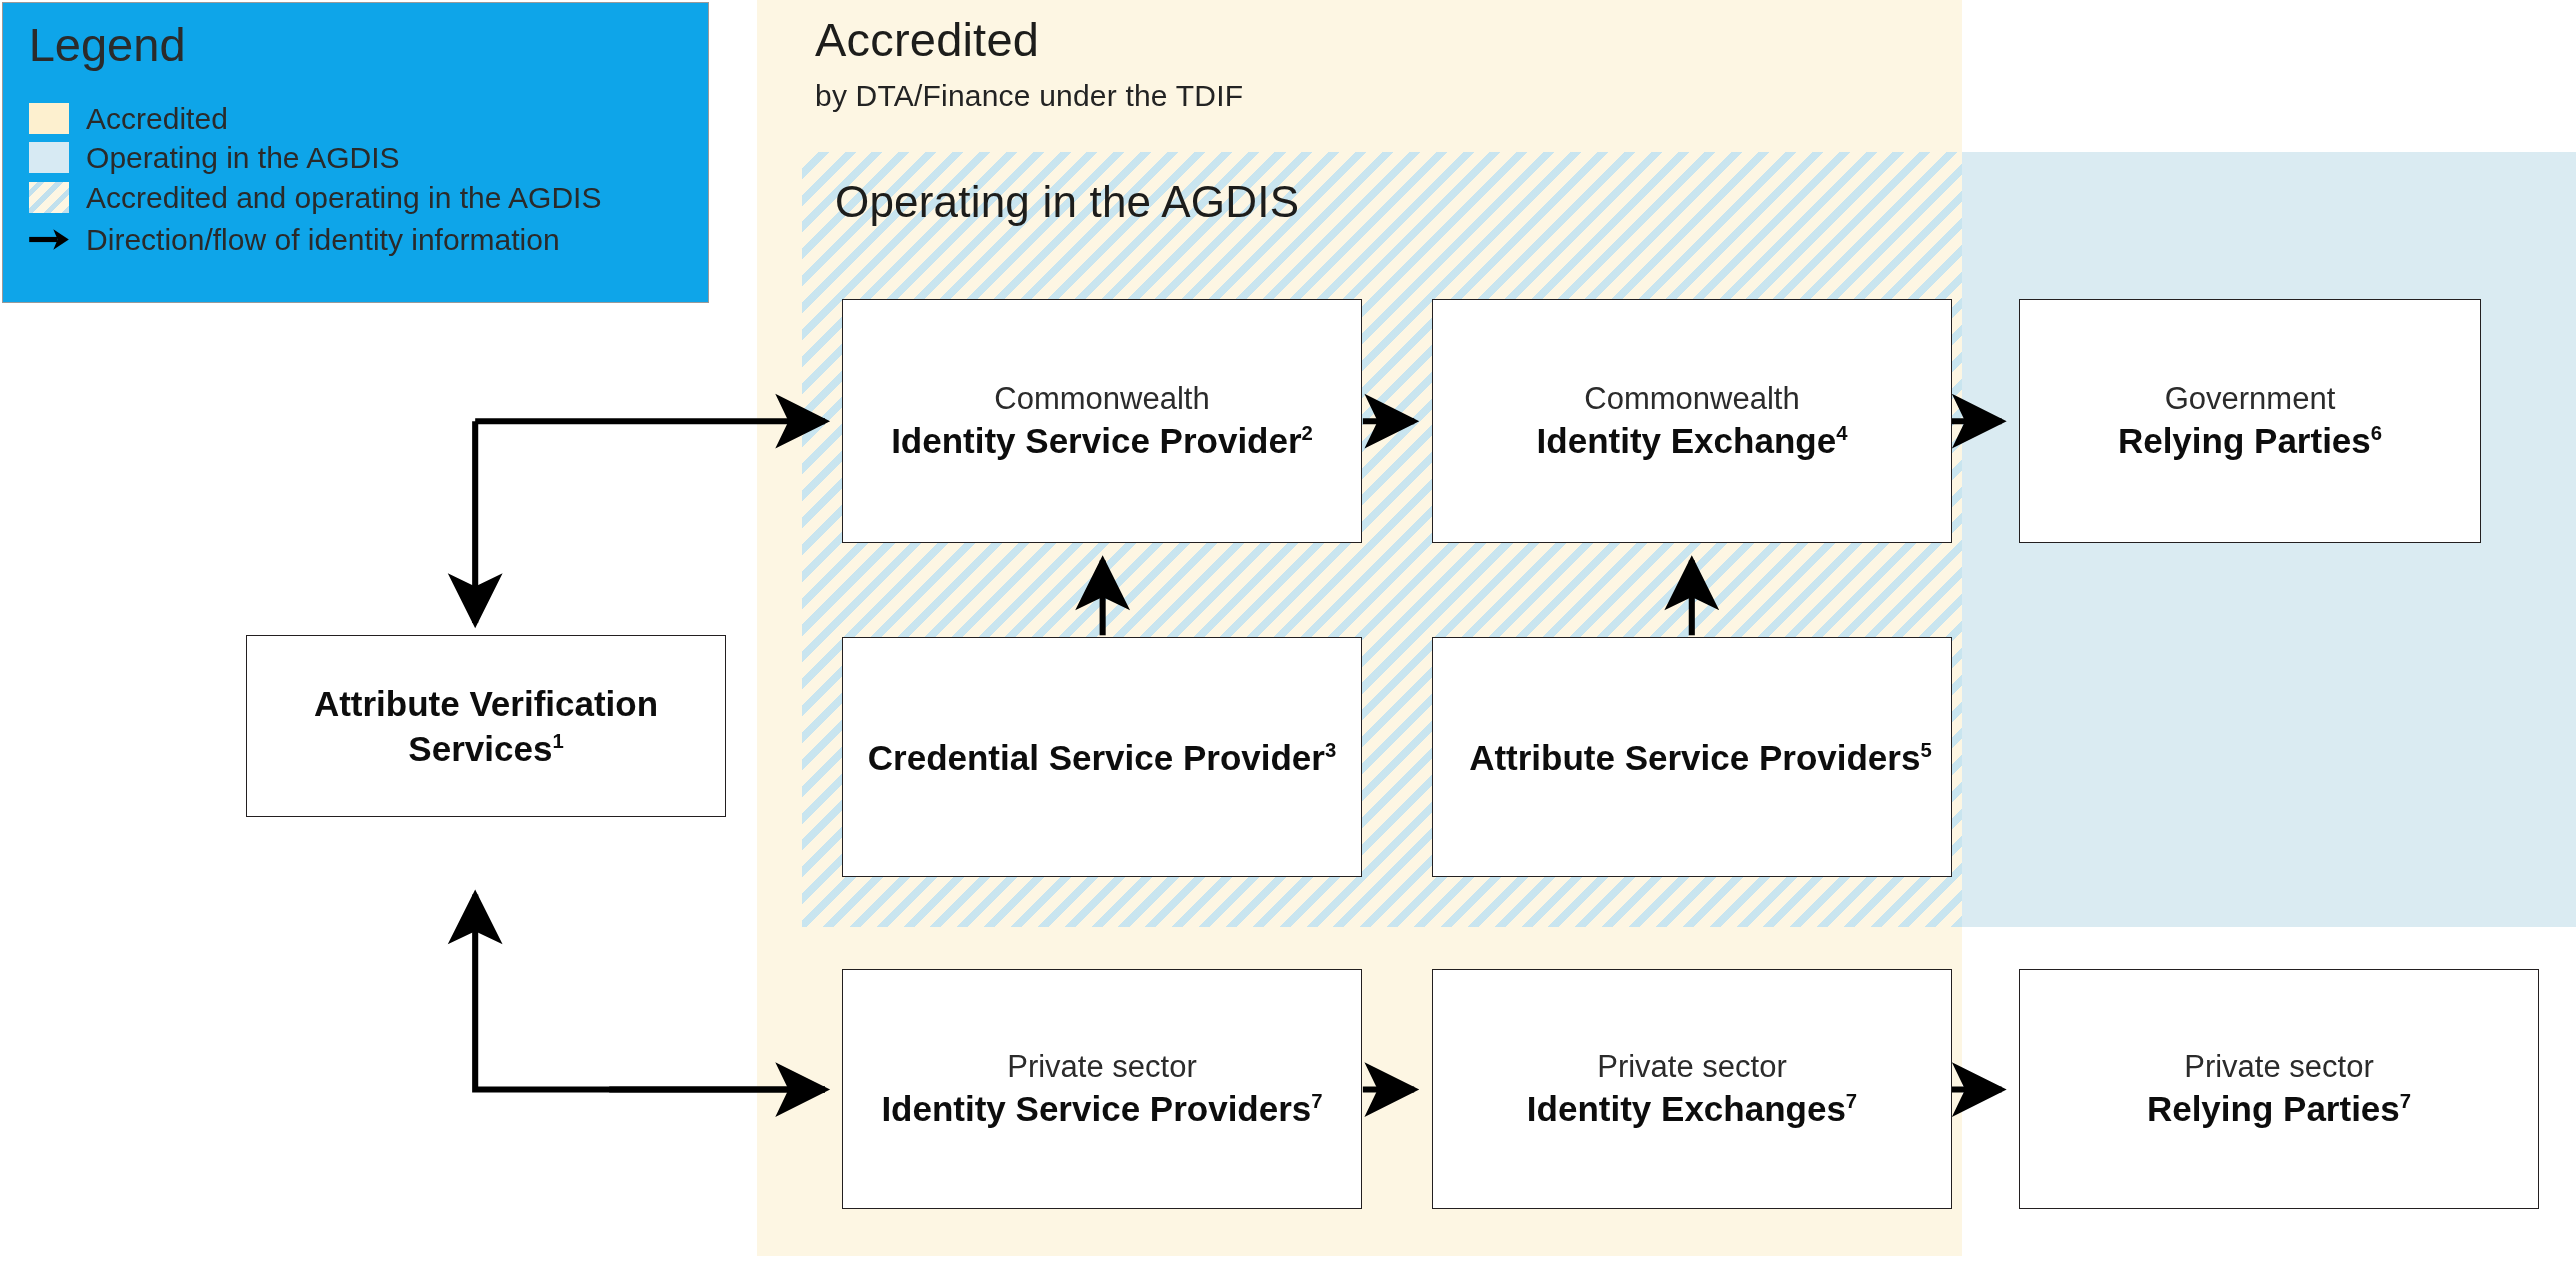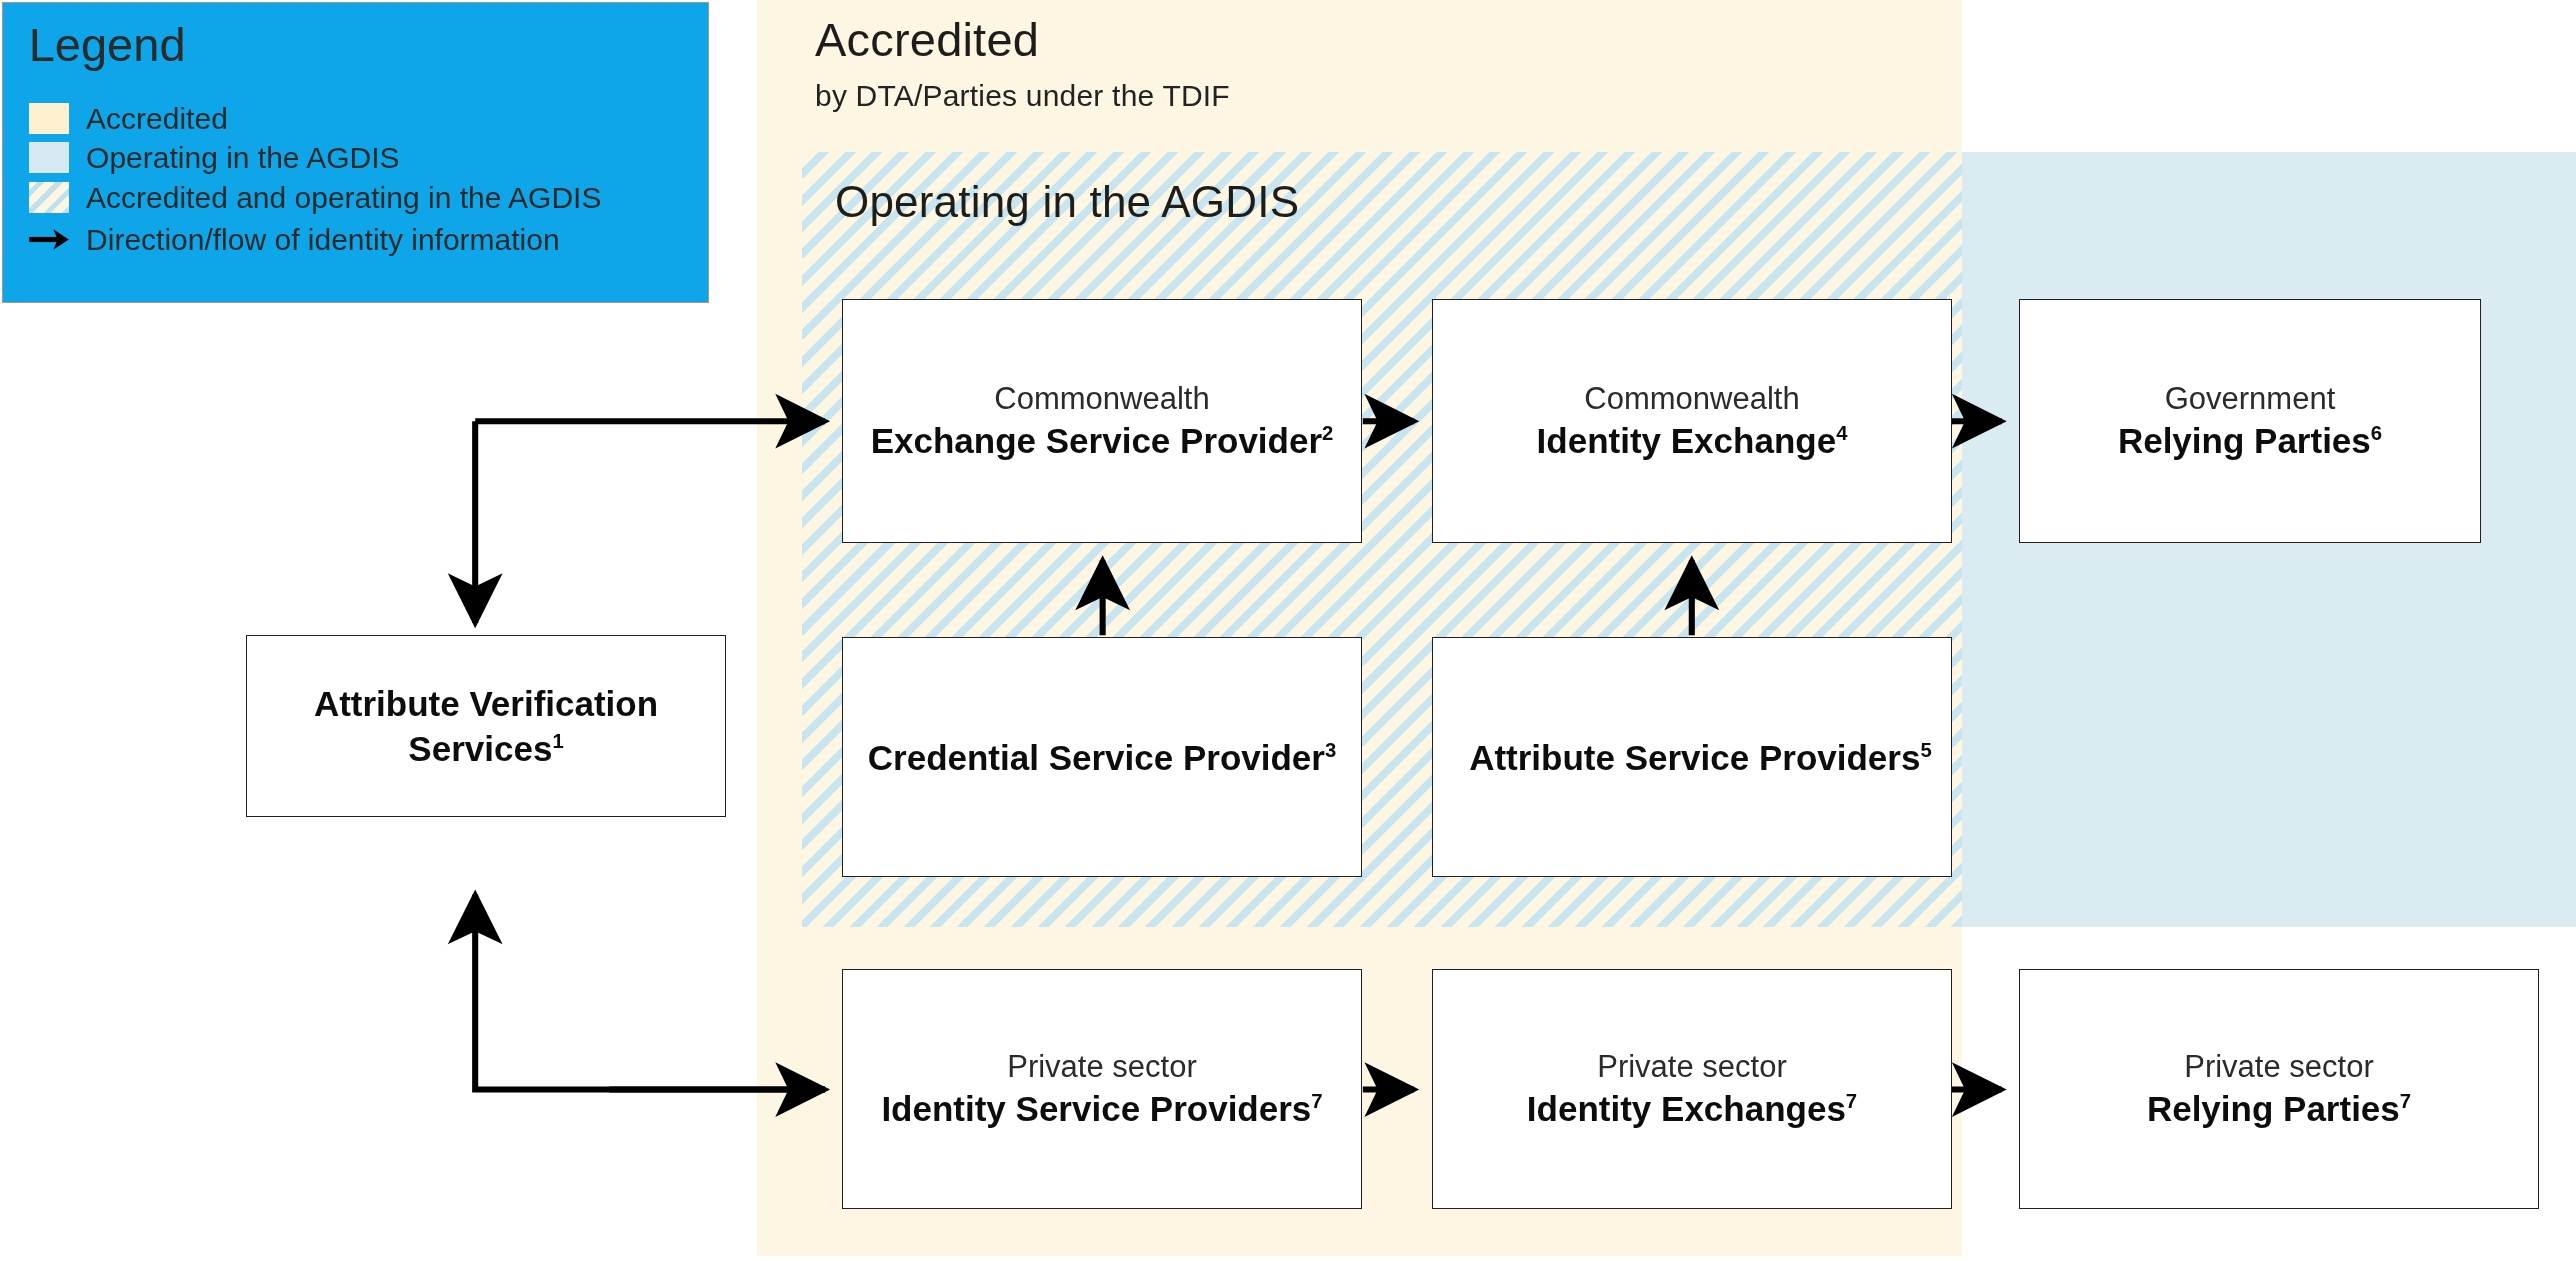--- a/index.html
+++ b/index.html
@@ -119,21 +119,21 @@
 </head>
 <body>
 
 <div id="stage">
 
   <div class="zone" id="zone-accredited"></div>
   <div class="zone" id="zone-agdis"></div>
   <div class="zone" id="zone-both"></div>
 
   <div class="zone-title" id="accredited-title">Accredited</div>
-  <div class="zone-title" id="accredited-sub">by DTA/Parties under the TDIF</div>
+  <div class="zone-title" id="accredited-sub">by DTA/Finance under the TDIF</div>
   <div class="zone-title" id="agdis-title">Operating in the AGDIS</div>
 
   <svg id="wires" viewBox="0 0 2960 1449" width="2576" height="1261" xmlns="http://www.w3.org/2000/svg">
     <defs>
       <marker id="ah" viewBox="0 0 12 12" refX="10.4" refY="6" markerWidth="10" markerHeight="10" orient="auto-start-reverse" markerUnits="strokeWidth">
         <path d="M0.6,0.6 L11.4,6 L0.6,11.4 L3.2,6 Z" fill="#000000"></path>
       </marker>
     </defs>
     <g stroke="#000000" stroke-width="7" fill="none" stroke-linecap="butt">
 
@@ -160,21 +160,21 @@
 
   <div class="node single" id="node-avs">
     <div class="ln2">
       <span>Attribute Verification Services</span><sup>1</sup>
     </div>
   </div>
 
   <div class="node" id="node-cisp">
     <div class="ln1">Commonwealth</div>
     <div class="ln2">
-      <span>Exchange Service Provider</span><sup>2</sup>
+      <span>Identity Service Provider</span><sup>2</sup>
     </div>
   </div>
 
   <div class="node" id="node-cie">
     <div class="ln1">Commonwealth</div>
     <div class="ln2">
       <span>Identity Exchange</span><sup>4</sup>
     </div>
   </div>
 

